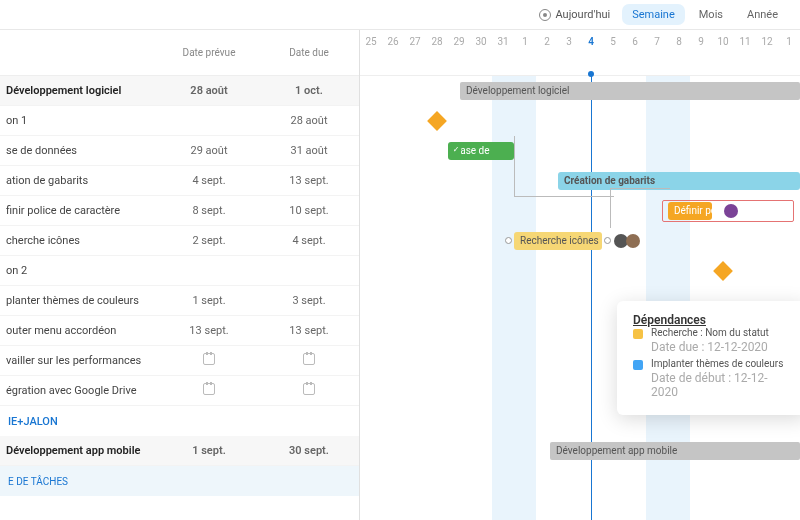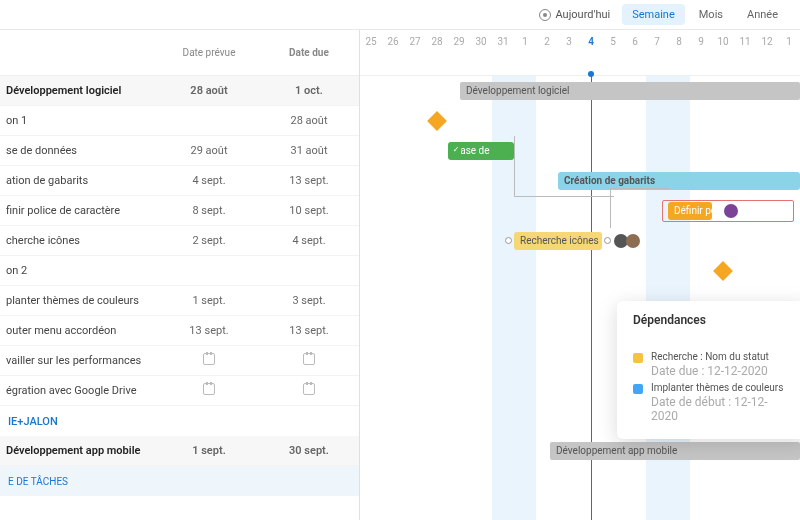--- a/index.html
+++ b/index.html
@@ -2,30 +2,30 @@
 <html><head>
 <meta charset="utf-8">
 <style>
   * { box-sizing: border-box; margin: 0; padding: 0; font-family: -apple-system, BlinkMacSystemFont, "Segoe UI", Roboto, sans-serif; }
   body { width: 800px; height: 520px; overflow: hidden; background: #fff; color: #333; position: relative; }
   .topbar { height: 30px; display: flex; align-items: center; justify-content: flex-end; padding-right: 12px; gap: 4px; border-bottom: 1px solid #e8e8e8; }
   .today-link { font-size: 11px; color: #555; display: flex; align-items: center; gap: 4px; margin-right: 8px; cursor: pointer; }
   .target-icon { width: 12px; height: 12px; border: 1px solid #888; border-radius: 50%; position: relative; }
   .target-icon::after { content:''; position:absolute; top:3px; left:3px; width:4px; height:4px; background:#888; border-radius:50%; }
   .range-btn { font-size: 11px; padding: 4px 10px; border: none; background: transparent; color: #666; border-radius: 4px; cursor: pointer; }
-  .range-btn.active { background: #e3f2fd; color: #1976d2; }
+  .range-btn.active { background: #e3f2fd; color: #1976d2; border-radius: 7px; }
 
   .content { display: flex; height: 490px; }
   .left { width: 360px; border-right: 1px solid #e0e0e0; overflow: hidden; }
   .right { flex: 1; position: relative; overflow: hidden; }
 
   .left-header { height: 46px; display: flex; align-items: center; font-size: 10px; color: #888; border-bottom: 1px solid #eee; }
   .col-name { flex: 1; padding-left: 8px; }
   .col-prev { width: 100px; text-align: center; }
-  .col-due { width: 100px; text-align: center; font-weight: bold; }
+  .col-due { width: 100px; text-align: center; }
 
   .row { height: 30px; display: flex; align-items: center; font-size: 11px; color: #444; border-bottom: 1px solid #f3f3f3; }
   .row.group { background: #f7f7f7; font-weight: 600; color: #222; }
   .row .rname { flex: 1; padding-left: 6px; white-space: nowrap; overflow: hidden; text-overflow: ellipsis; }
   .row .rprev, .row .rdue { width: 100px; text-align: center; color: #666; }
   .cal-icon { display:inline-block; width:12px; height:12px; border:1px solid #bbb; border-radius:2px; position:relative; }
   .cal-icon::before { content:''; position:absolute; top:-2px; left:2px; width:2px; height:3px; background:#bbb; }
   .cal-icon::after { content:''; position:absolute; top:-2px; right:2px; width:2px; height:3px; background:#bbb; }
 
   .addrow { height: 30px; display:flex; align-items:center; padding-left:8px; font-size:11px; }
@@ -48,21 +48,21 @@
 
   .tl-row { position:absolute; left:0; right:0; height:30px; }
   .tl-group-bar { position:absolute; height:18px; top:6px; background:#c5c5c5; border-radius:2px; font-size:10px; color:#555; padding-left:6px; line-height:18px; white-space:nowrap; overflow:hidden; }
   .tl-bar { position:absolute; height:18px; top:6px; border-radius:3px; font-size:10px; color:#fff; padding:0 6px; line-height:18px; white-space:nowrap; overflow:hidden; }
   .tl-diamond { position:absolute; width:14px; height:14px; transform:rotate(45deg); top:8px; }
   .tl-check { position:absolute; left:3px; top:3px; width:10px; height:10px; background:#4caf50; color:#fff; font-size:8px; text-align:center; line-height:10px; border-radius:2px; }
   .tl-handle { position:absolute; width:7px; height:7px; background:#fff; border:1px solid #999; border-radius:50%; top:11px; }
   .avatar { position:absolute; width:14px; height:14px; border-radius:50%; top:8px; }
 
   .tooltip { position:absolute; background:#fff; border-radius:6px; box-shadow:0 4px 20px rgba(0,0,0,0.15); padding:12px 16px; font-size:11px; width:190px; z-index:20; }
-  .tooltip .tt-title { font-weight:600; color:#333; margin-bottom:24px; font-size:12px; }
+  .tooltip .tt-title { font-weight:600; color:#333; margin-bottom:0; font-size:12px;text-decoration:underline; }
   .tooltip .tt-row { display:flex; align-items:flex-start; gap:8px; margin-bottom:4px;justify-content:space-between; }
   .tooltip .tt-sq { width:10px; height:10px; border-radius:2px; margin-top:2px; flex-shrink:0; }
   .tooltip .tt-col { flex:1; }
   .tooltip .tt-name { color:#555; font-size:10px; }
   .tooltip .tt-sub { color:#aaa; font-size:12px; margin-top:2px; }
 
   .dep-line { position:absolute; border:1px solid #bbb; border-width:0; }
   .red-box { position:absolute; border:1px solid #e57373; height:22px; top:4px; border-radius:2px; }
 </style>
 </head>

